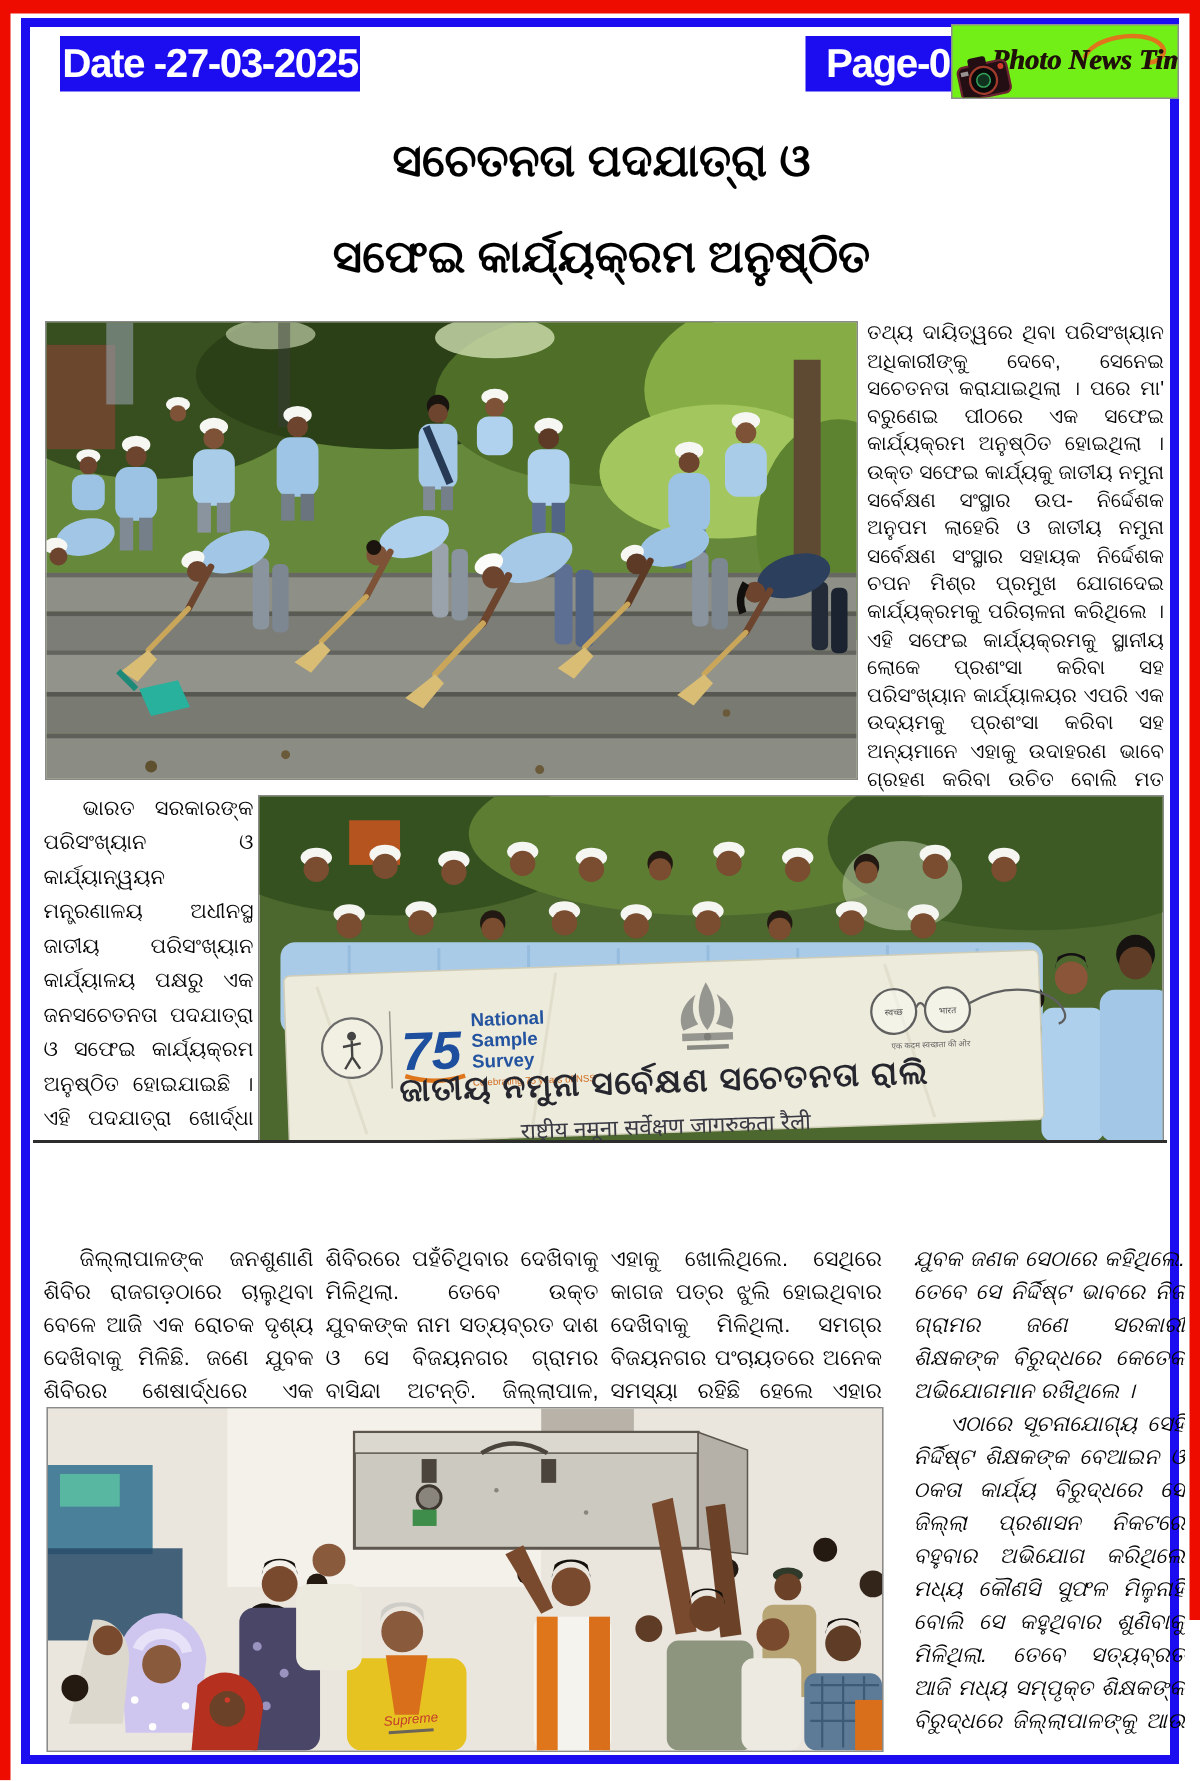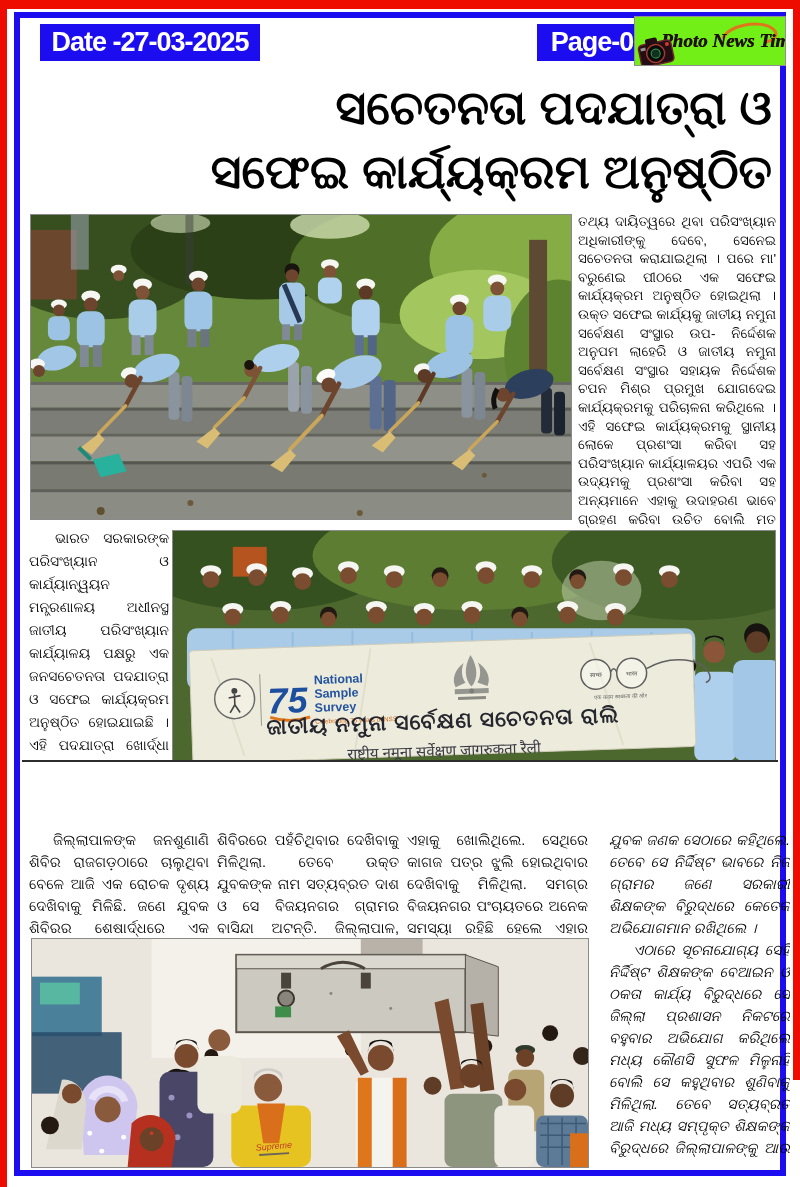--- a/index.html
+++ b/index.html
@@ -9,32 +9,32 @@
   .red-top{position:absolute;left:0;top:0;width:800px;height:9px;background:#ee0b00;}
   .red-left{position:absolute;left:0;top:0;width:7px;height:1187px;background:#ee0b00;}
   .red-right{position:absolute;left:793px;top:0;width:7px;height:1080px;background:#ee0b00;}
   
   .blue-frame{position:absolute;left:14px;top:12px;width:772px;height:1164px;
               border:6px solid #1c0cf0;box-sizing:border-box;}
   
   .datebox,.pagebox{position:absolute;background:#1c0cf0;color:#fff;display:flex;
                     align-items:center;justify-content:center;font-weight:bold;
                     font-size:27px;letter-spacing:-1px;}
-  .datebox{left:40px;top:24px;width:220px;height:37px;}
+  .datebox{left:40px;top:24px;width:200px;height:37px;}
   .pagebox{left:507px;top:24px;width:124px;height:37px;margin-left:30px;}
   .logo{position:absolute;left:634px;top:16px;width:152px;height:50px;background:#72ef17;
         border:1px solid #8f8f8f;box-sizing:border-box;overflow:hidden;}
   .logo-text{position:absolute;left:26px;top:13px;font-family:"Liberation Serif","DejaVu Serif",serif;
              font-style:italic;font-weight:bold;font-size:19px;color:#20100a;white-space:nowrap;
              text-shadow:0.5px 0 #20100a;}
   .swoosh{position:absolute;right:4px;top:4px;}
   .camera{position:absolute;left:2px;bottom:-2px;transform:rotate(-12deg);}
   
-  .h1{position:absolute;left:30px;right:28px;top:76px;text-align:right;font-weight:bold;
-      font-size:47px;line-height:64px;color:#000;}
+  .h1{position:absolute;left:30px;right:28px;top:76px;text-align:center;font-weight:bold;
+      font-size:30px;line-height:64px;color:#000;}
   .h2{position:absolute;left:24px;right:24px;top:764px;text-align:center;font-weight:bold;
       font-size:41px;line-height:60px;color:#000;}
   .rule{position:absolute;left:22px;top:760px;width:756px;height:2px;background:#2d2d2d;}
   
   .photo{position:absolute;border:1px solid #8a8a8a;box-sizing:border-box;background:#dcdcd4;}
   .ph1{left:30px;top:214px;width:542px;height:306px;}
   .ph2{left:172px;top:530px;width:604px;height:232px;}
   .ph3{left:31px;top:938px;width:558px;height:230px;}
   
   .txt{position:absolute;text-align:justify;overflow:hidden;color:#050505;}

